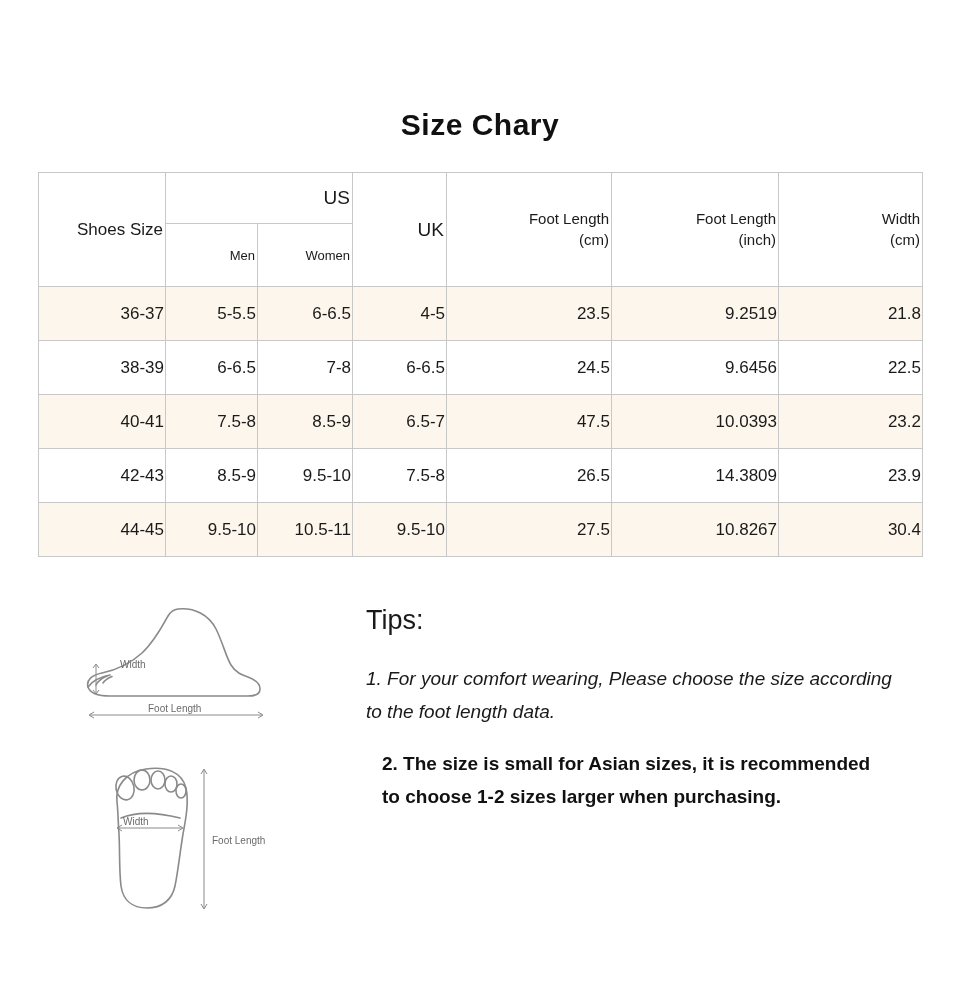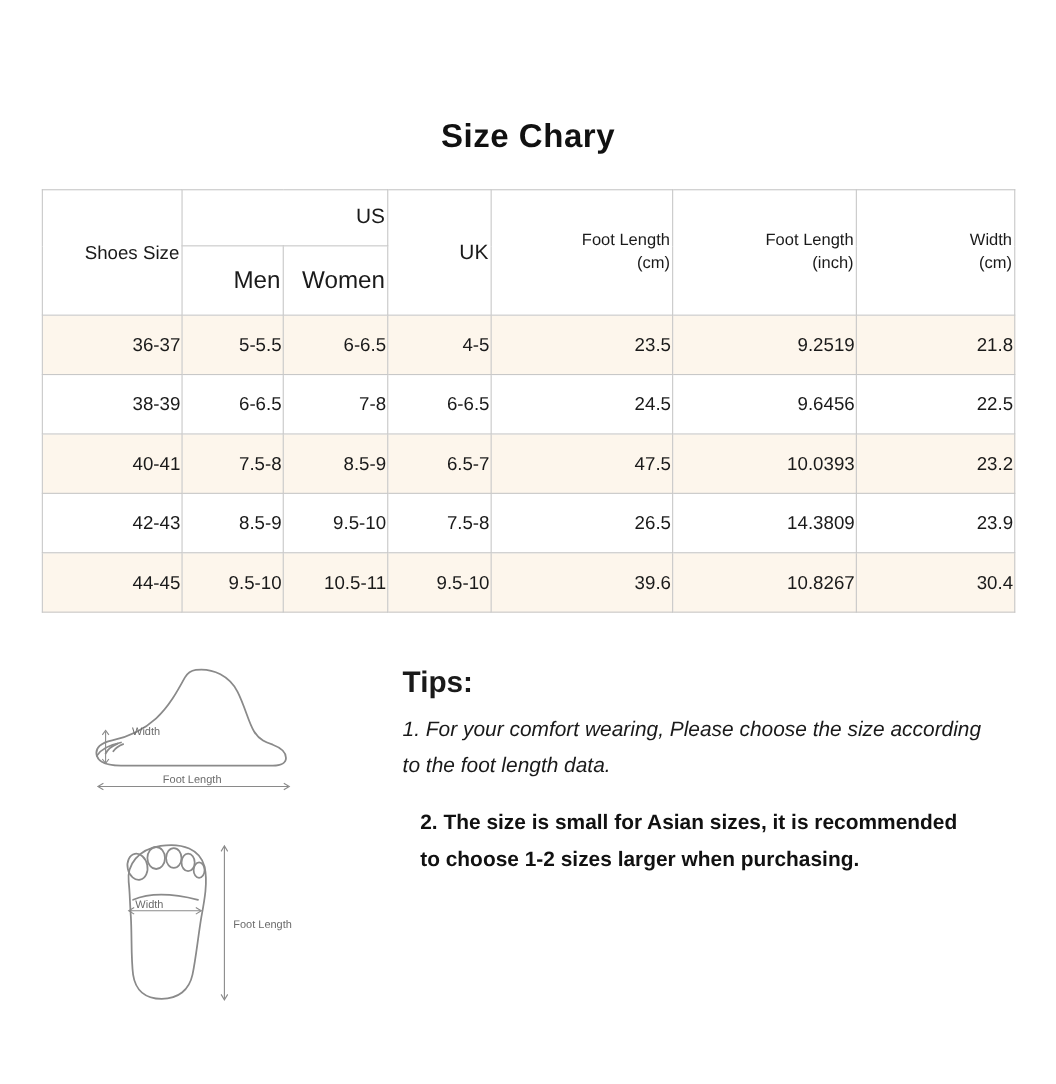--- a/index.html
+++ b/index.html
@@ -50,21 +50,21 @@
     vertical-align: middle;
     font-weight: normal;
     color: #1a1a1a;
   }
   thead th {
     font-size: 17px;
     padding: 4px 2px;
   }
   .hdr-shoes { height: 96px; font-size: 17px; padding-left: 18px; }
   .hdr-us-top { height: 42px; font-size: 19px; }
-  .hdr-us-sub { height: 54px; font-size: 22px; }
+  .hdr-us-sub { height: 54px; font-size: 13px; }
   .hdr-uk { font-size: 19px; }
   .hdr-two-line { font-size: 15px; line-height: 1.35; }
 
   tbody td {
     height: 51px;
     font-size: 17px;
   }
   tbody tr:nth-child(odd) td { background: #fdf6ec; }
   tbody tr:nth-child(even) td { background: #ffffff; }
 
@@ -94,22 +94,22 @@
 
   .tips {
     flex: 1;
     padding-left: 22px;
     padding-top: 12px;
     padding-right: 60px;
   }
   .tips-title {
     font-size: 27px;
     color: #1a1a1a;
-    margin: 0 0 11px 0;
-    font-weight: bold;
+    margin: 0 0 26px 0;
+    font-weight: normal;
   }
   .tip-1 {
     font-size: 19px;
     line-height: 1.75;
     margin: 0 0 18px 0;
     color: #1a1a1a;
     font-style: italic;
   }
   .tip-2 {
     font-size: 19px;
@@ -201,21 +201,21 @@
           <td>7.5-8</td>
           <td>26.5</td>
           <td>14.3809</td>
           <td>23.9</td>
         </tr>
         <tr>
           <td>44-45</td>
           <td>9.5-10</td>
           <td>10.5-11</td>
           <td>9.5-10</td>
-          <td>39.6</td>
+          <td>27.5</td>
           <td>10.8267</td>
           <td>30.4</td>
         </tr>
       </tbody>
     </table>
   </div>
 
   <div class="lower">
 
     <div class="figures">

